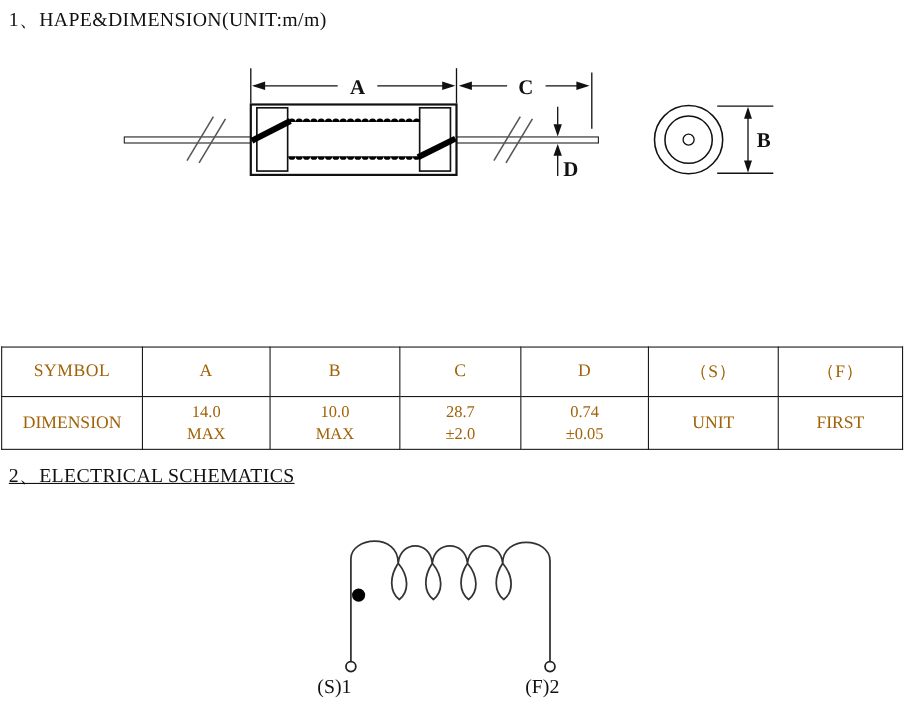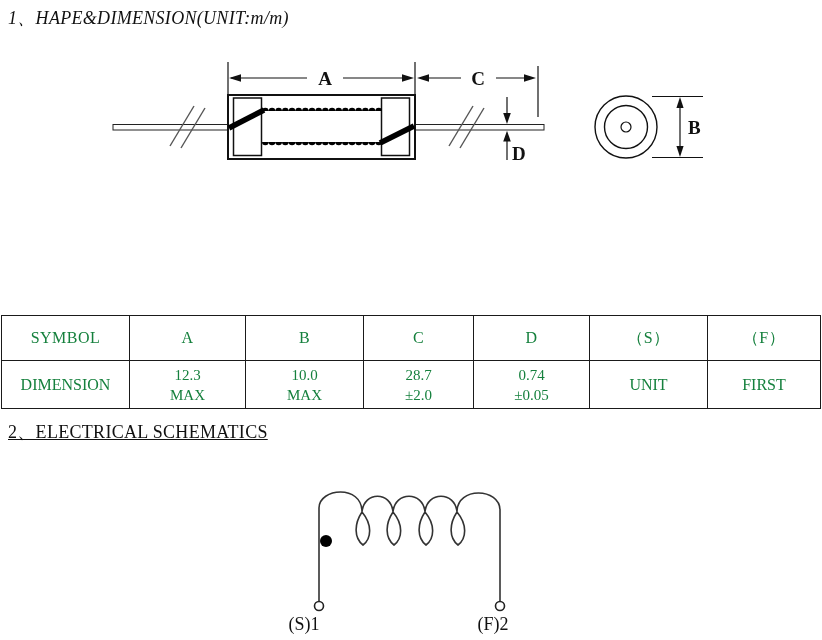--- a/index.html
+++ b/index.html
@@ -4,36 +4,36 @@
 <style>
   html,body{margin:0;padding:0;}
   body{
     width:822px;height:640px;position:relative;background:#ffffff;
     font-family:"Liberation Serif",serif;color:#000;overflow:hidden;
   }
   .sec-title{
     position:absolute;left:8px;font-size:18px;letter-spacing:.3px;color:#111;
     white-space:nowrap;
   }
-  #title1{top:6px;font-style:italic;}
+  #title1{top:6px;}
   #title2{top:420px;text-decoration:underline;}
   svg{position:absolute;overflow:visible;}
   #dim-svg{left:0;top:50px;}
   #coil-svg{left:250px;top:460px;}
   .dimline{stroke:#111;stroke-width:1.2;fill:none;}
   .thin{stroke:#111;stroke-width:1.2;fill:none;}
   .arrow{fill:#111;stroke:none;}
   .dimlabel{font-family:"Liberation Serif",serif;font-weight:bold;font-size:19px;fill:#111;}
   table#spec{
     position:absolute;top:315px;left:1px;width:819px;
     border-collapse:collapse;table-layout:fixed;
   }
   #spec td{
     border:1.6px solid #1a1a1a;text-align:center;vertical-align:middle;
-    font-size:16px;color:#15803d;padding:0;
+    font-size:16px;color:#a16207;padding:0;
   }
   #spec tr.hdr td{height:44px;letter-spacing:.5px;}
   #spec tr.dat td{height:47px;}
   .twoline div{line-height:20px;font-size:15px;}
   .coilpath{fill:none;stroke:#333;stroke-width:1.6;stroke-linecap:round;}
   .term{fill:#fff;stroke:#222;stroke-width:1.6;}
   .schlabel{font-family:"Liberation Serif",serif;font-size:18px;fill:#111;text-anchor:middle;}
 </style>
 </head>
 <body>
@@ -129,21 +129,21 @@
     <td>A</td>
     <td>B</td>
     <td>C</td>
     <td>D</td>
     <td>（S）</td>
     <td>（F）</td>
   </tr>
   <tr class="dat">
     <td>DIMENSION</td>
     <td class="twoline">
-      <div>12.3</div>
+      <div>14.0</div>
       <div>MAX</div>
     </td>
     <td class="twoline">
       <div>10.0</div>
       <div>MAX</div>
     </td>
     <td class="twoline">
       <div>28.7</div>
       <div>±2.0</div>
     </td>

